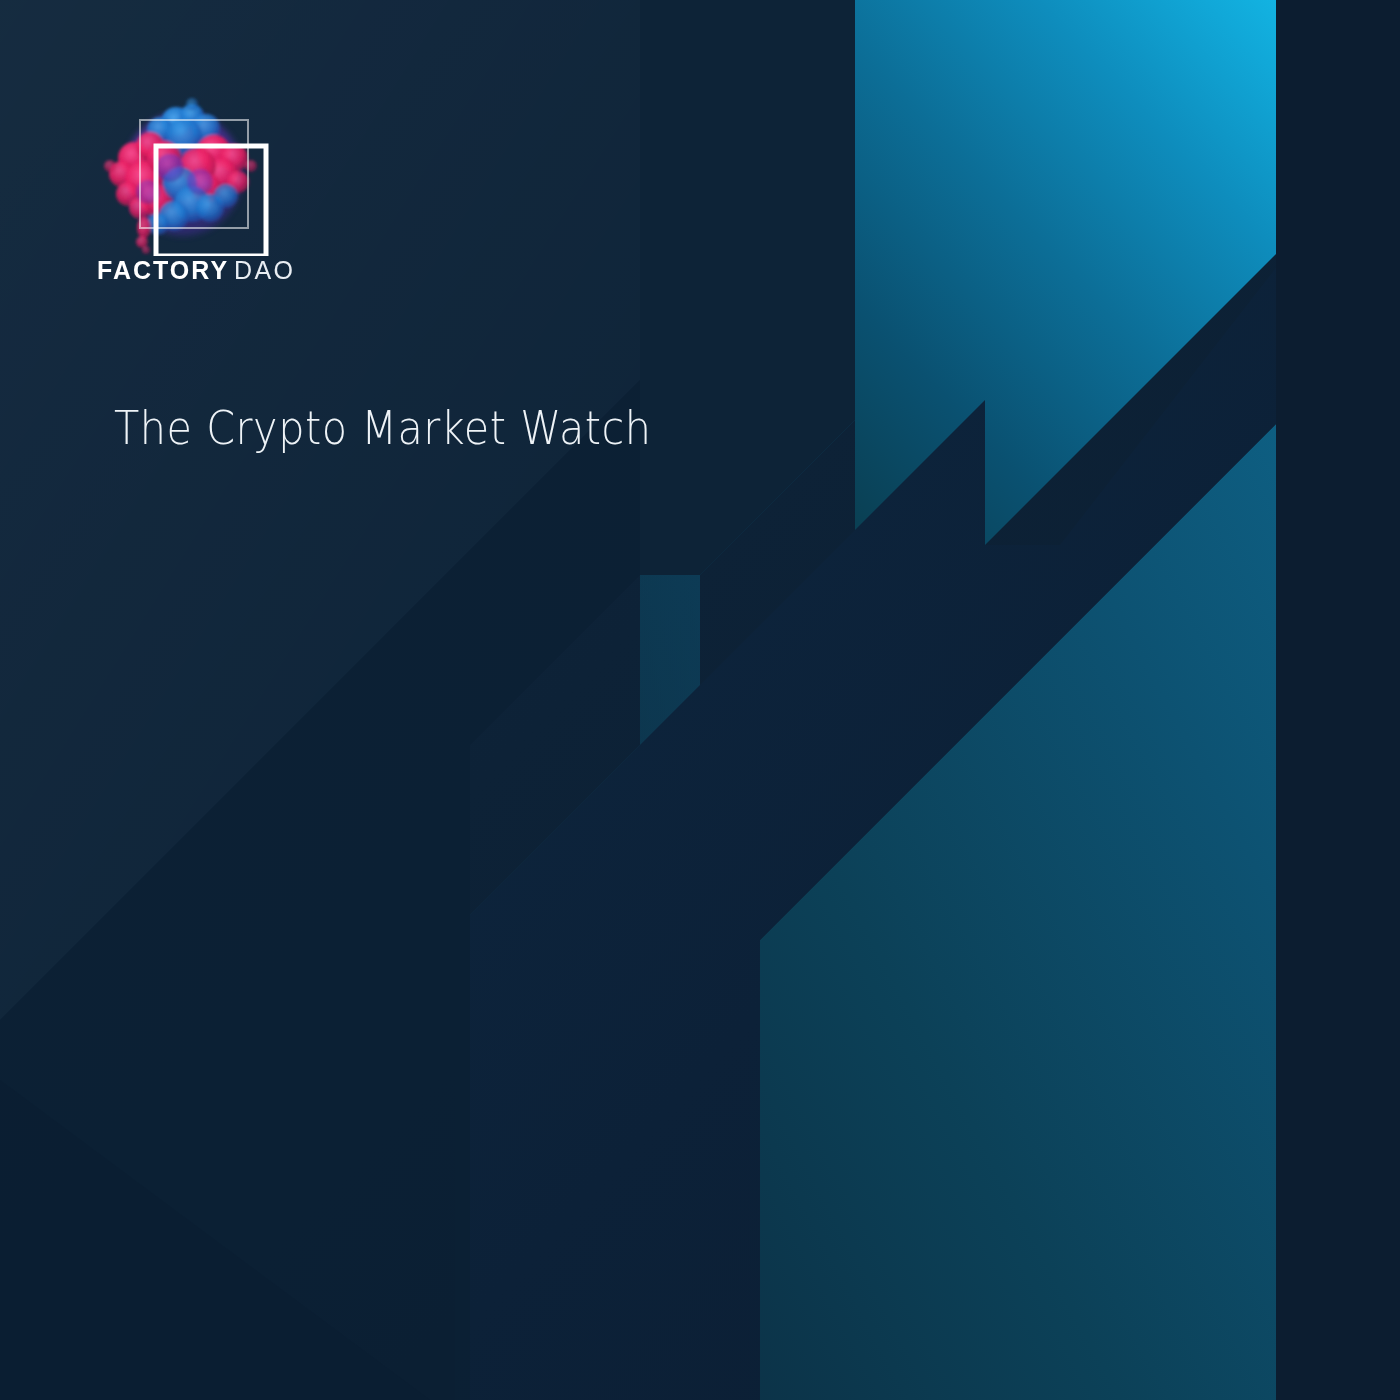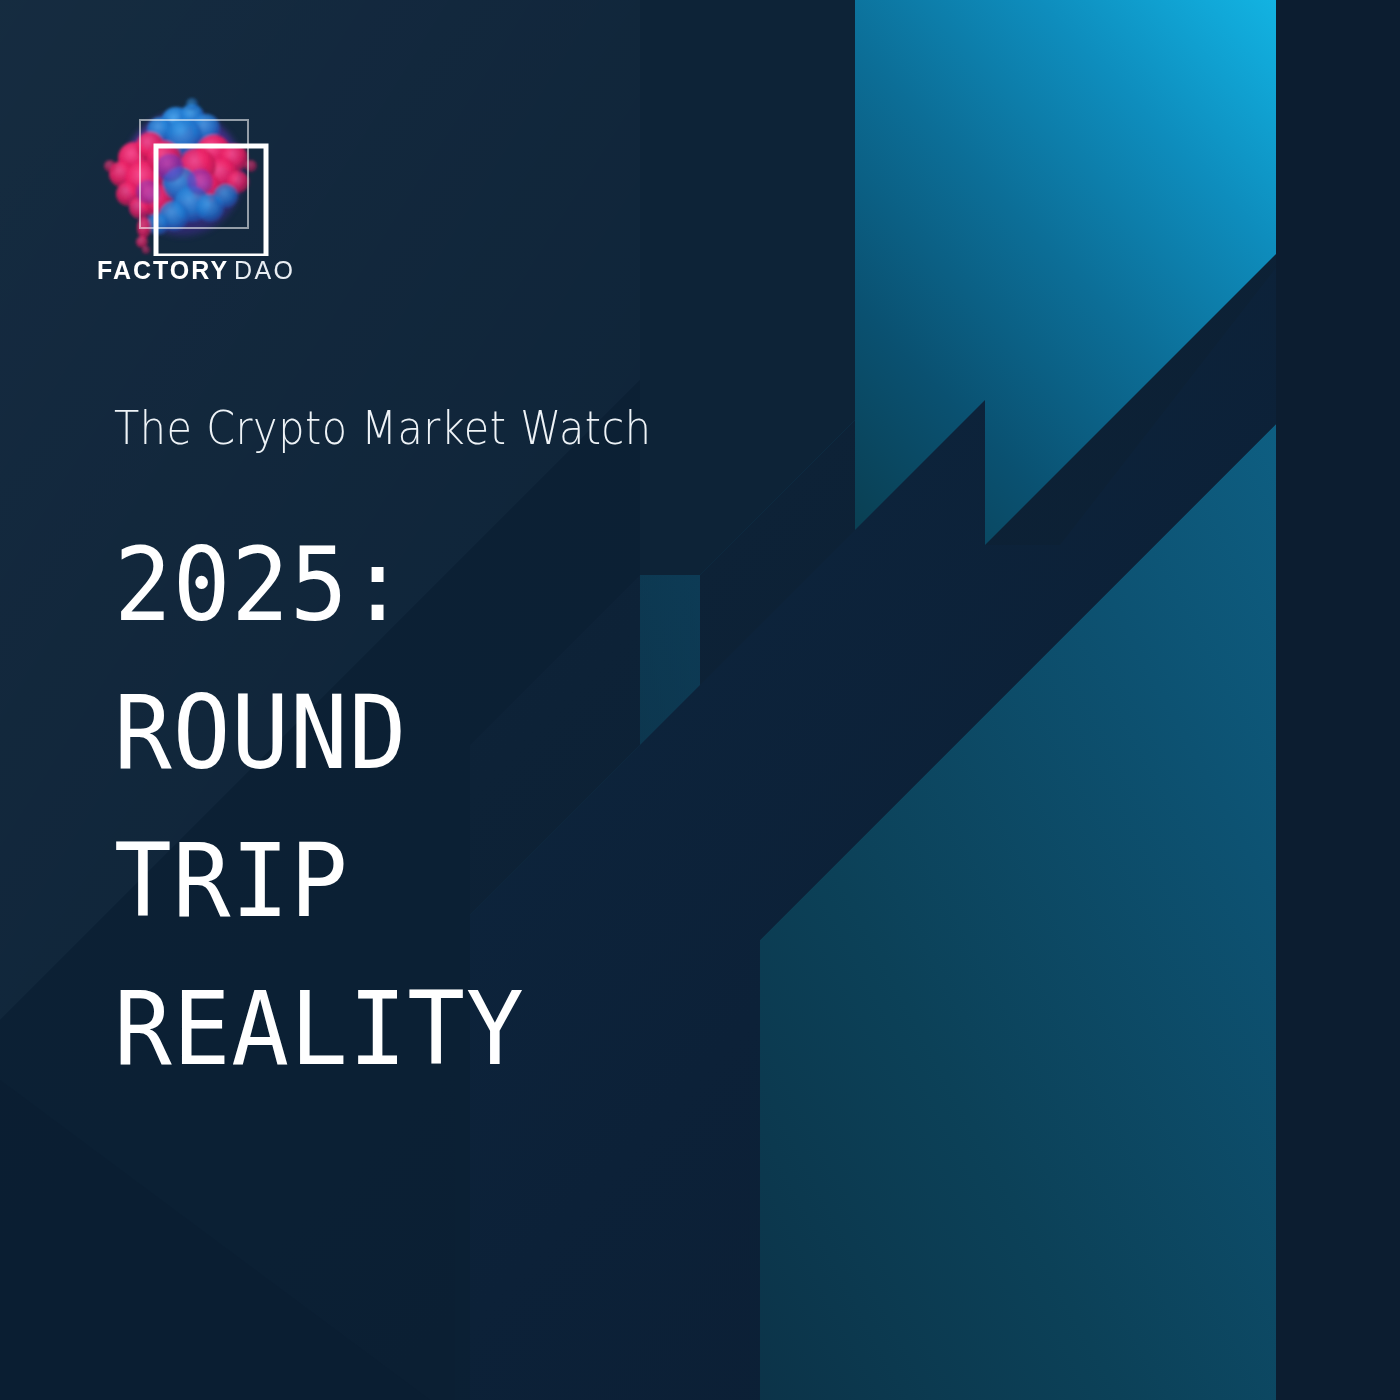--- a/index.html
+++ b/index.html
@@ -268,22 +268,16 @@
 
     <div class="logo-wordmark">
       <span class="wm-factory">FACTORY</span>
       <span class="wm-dao">DAO</span>
     </div>
   </div>
 
   <div class="text-block">
     <div class="show-name">The Crypto Market Watch</div>
 
-    <div class="episode-title">
-      <div class="title-line">2025:</div>
-      <div class="title-line">ROUND</div>
-      <div class="title-line">TRIP</div>
-      <div class="title-line">REALITY</div>
-    </div>
   </div>
 
 
 </div>
 
 </body></html>

